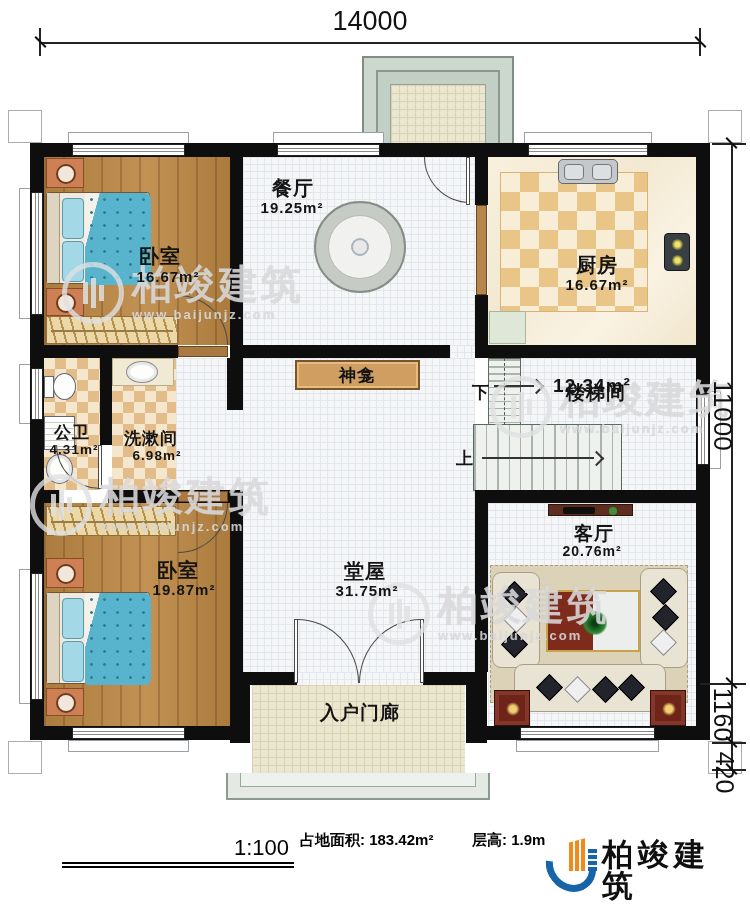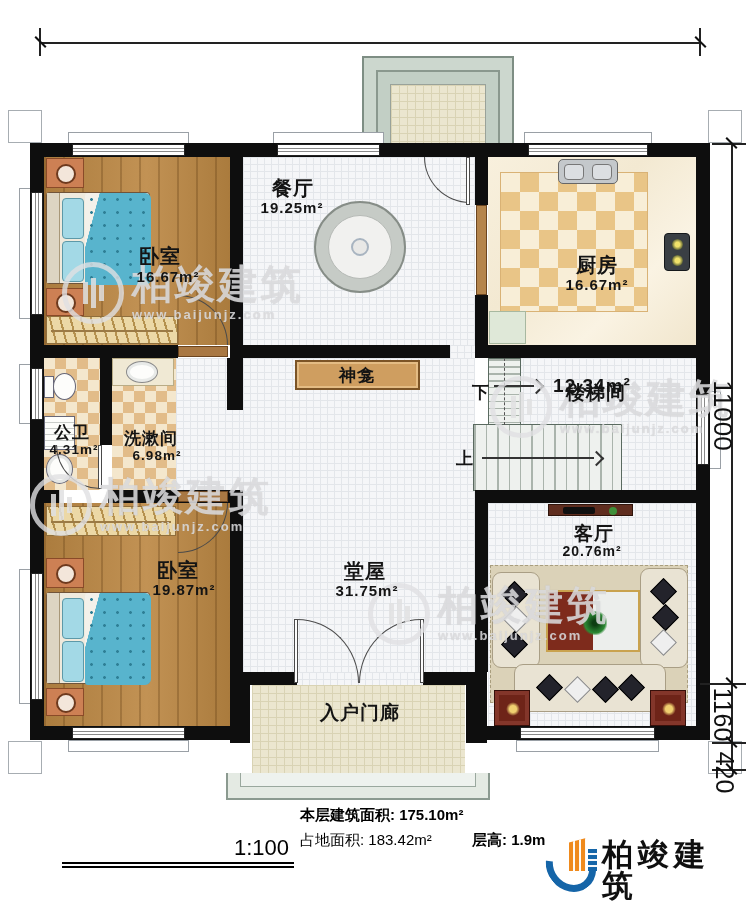--- a/index.html
+++ b/index.html
@@ -350,41 +350,39 @@
   <div class="rarea" style="left:592px;top:551px;font-size:14px;">20.76m²</div>
   <div class="rname" style="left:360px;top:713px;font-size:19px;">入户门廊</div>
   <div class="rname" style="left:481px;top:392px;font-size:17px;">下</div>
   <div class="rname" style="left:465px;top:458px;font-size:17px;">上</div>
 
   <div class="dline" style="left:40px;top:42px;width:660px;height:1.5px;"></div>
   <div class="dline" style="left:39px;top:28px;width:1.5px;height:28px;"></div>
   <div class="dline" style="left:699px;top:28px;width:1.5px;height:28px;"></div>
   <div class="tick" style="left:33px;top:41px;"></div>
   <div class="tick" style="left:693px;top:41px;"></div>
+  <div class="dim" style="left:290px;top:6px;width:160px;text-align:center;font-size:27px;">14000</div>
 
   <div class="dline" style="left:731px;top:143px;width:1.5px;height:627px;"></div>
   <div class="dline" style="left:712px;top:143px;width:34px;height:1.5px;"></div>
   <div class="dline" style="left:700px;top:683px;width:46px;height:1.5px;"></div>
   <div class="dline" style="left:712px;top:742px;width:34px;height:1.5px;"></div>
   <div class="dline" style="left:712px;top:769px;width:34px;height:1.5px;"></div>
   <div class="tick" style="left:724px;top:142px;"></div>
   <div class="tick" style="left:724px;top:682px;"></div>
   <div class="tick" style="left:724px;top:741px;"></div>
   <div class="tick" style="left:724px;top:768px;"></div>
   <div class="dim" style="left:680px;top:400px;width:84px;text-align:center;font-size:26px;transform:rotate(90deg);">11000</div>
   <div class="dim" style="left:680px;top:700px;width:84px;text-align:center;font-size:25px;transform:rotate(90deg);">1160</div>
   <div class="dim" style="left:682px;top:758px;width:84px;text-align:center;font-size:25px;transform:rotate(90deg);">420</div>
 
   <div class="tb" style="left:234px;top:835px;font-size:22px;font-weight:400;">1:100</div>
   <div class="abs" style="left:62px;top:862px;width:232px;height:6px;border-top:2.5px solid #000;border-bottom:2px solid #000;z-index:45;"></div>
 
-  <div class="tb" style="left:300px;top:806px;font-size:15px;font-weight:700;">
-    <span>本层建筑面积: </span><span>175.10m²</span>
-  </div>
-  <div class="tb" style="left:300px;top:831px;font-size:15px;font-weight:400;">
+  <div class="tb" style="left:300px;top:831px;font-size:15px;font-weight:700;">
     <span>占地面积: </span><span>183.42m²</span>
   </div>
   <div class="tb" style="left:472px;top:831px;font-size:15px;font-weight:700;">
     <span>层高: </span><span>1.9m</span>
   </div>
 
   <div class="abs" style="left:548px;top:836px;width:196px;height:52px;z-index:45;">
     <div class="abs" style="left:0;top:0;width:50px;height:48px;">
       <div class="bswoosh"></div>
       <div class="bbuild"></div>

